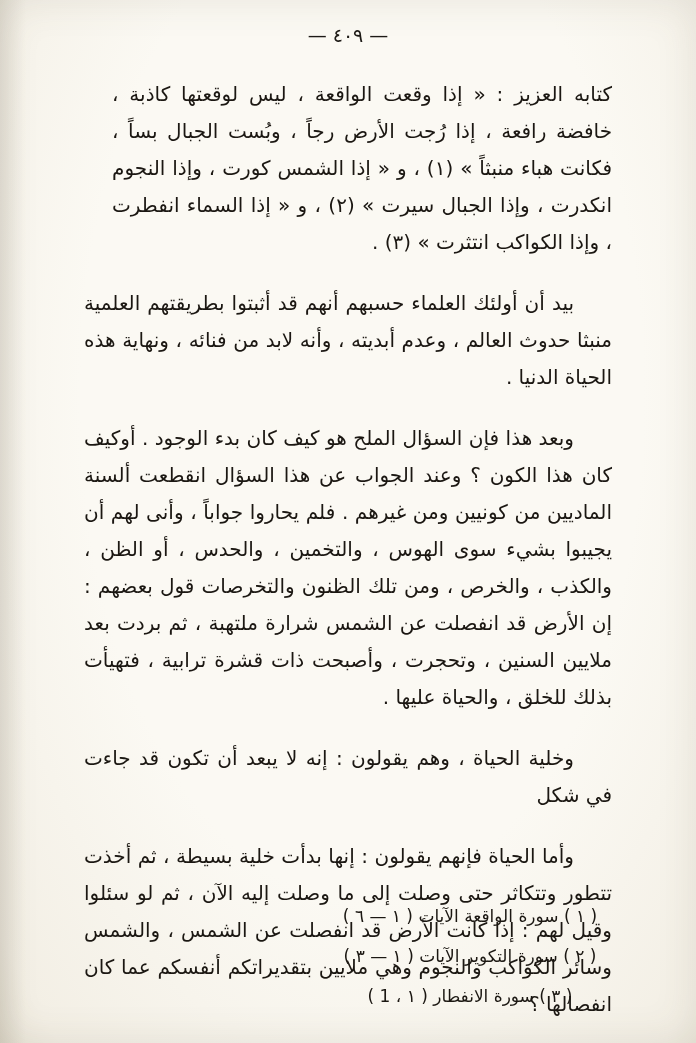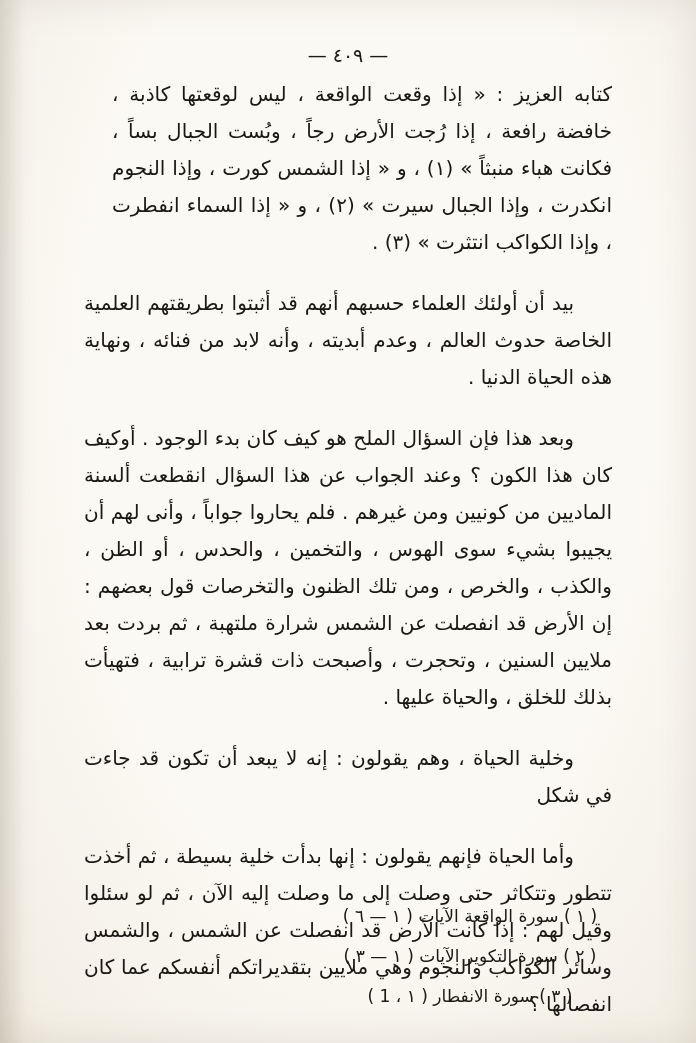--- a/index.html
+++ b/index.html
@@ -30,21 +30,20 @@
   }
   .page-number {
     position: absolute;
     top: 24px;
     left: 0;
     width: 100%;
     text-align: center;
     font-size: 19px;
     letter-spacing: 2px;
     color: #1d1a16;
-    margin-top: 20px;
   }
   .body-text {
     position: absolute;
     top: 76px;
     right: 84px;
     left: 84px;
     direction: rtl;
     text-align: justify;
     text-justify: inter-word;
     font-size: 20px;
@@ -76,21 +75,21 @@
 </style>
 </head>
 <body>
 
 <div class="page">
 
   <div class="page-number">— ٤٠٩ —</div>
 
   <div class="body-text">
     <p class="para first">كتابه العزيز : « إذا وقعت الواقعة ، ليس لوقعتها كاذبة ، خافضة رافعة ، إذا رُجت الأرض رجاً ، وبُست الجبال بساً ، فكانت هباء منبثاً » (١) ، و « إذا الشمس كورت ، وإذا النجوم انكدرت ، وإذا الجبال سيرت » (٢) ، و « إذا السماء انفطرت ، وإذا الكواكب انتثرت » (٣) .</p>
-    <p class="para">بيد أن أولئك العلماء حسبهم أنهم قد أثبتوا بطريقتهم العلمية الخاصة حدوث العالم ، وعدم أبديته ، وأنه لابد من فنائه ، ونهاية هذه الحياة الدنيا .</p>
+    <p class="para">بيد أن أولئك العلماء حسبهم أنهم قد أثبتوا بطريقتهم العلمية منبثا حدوث العالم ، وعدم أبديته ، وأنه لابد من فنائه ، ونهاية هذه الحياة الدنيا .</p>
     <p class="para">وبعد هذا فإن السؤال الملح هو كيف كان بدء الوجود . أوكيف كان هذا الكون ؟ وعند الجواب عن هذا السؤال انقطعت ألسنة الماديين من كونيين ومن غيرهم . فلم يحاروا جواباً ، وأنى لهم أن يجيبوا بشيء سوى الهوس ، والتخمين ، والحدس ، أو الظن ، والكذب ، والخرص ، ومن تلك الظنون والتخرصات قول بعضهم : إن الأرض قد انفصلت عن الشمس شرارة ملتهبة ، ثم بردت بعد ملايين السنين ، وتحجرت ، وأصبحت ذات قشرة ترابية ، فتهيأت بذلك للخلق ، والحياة عليها .</p>
     <p class="para">وخلية الحياة ، وهم يقولون : إنه لا يبعد أن تكون قد جاءت في شكل</p>
     <p class="para">وأما الحياة فإنهم يقولون : إنها بدأت خلية بسيطة ، ثم أخذت تتطور وتتكاثر حتى وصلت إلى ما وصلت إليه الآن ، ثم لو سئلوا وقيل لهم : إذا كانت الأرض قد انفصلت عن الشمس ، والشمس وسائر الكواكب والنجوم وهي ملايين بتقديراتكم أنفسكم عما كان انفصالها ؟</p>
   </div>
 
   <div class="footnotes">
     <div class="footnote">( ١ ) سورة الواقعة الآيات ( ١ — ٦ )</div>
     <div class="footnote">( ٢ ) سورة التكوير الآيات ( ١ — ٣ )</div>
     <div class="footnote">( ٣ ) سورة الانفطار ( ١ ، 1 )</div>
   </div>

